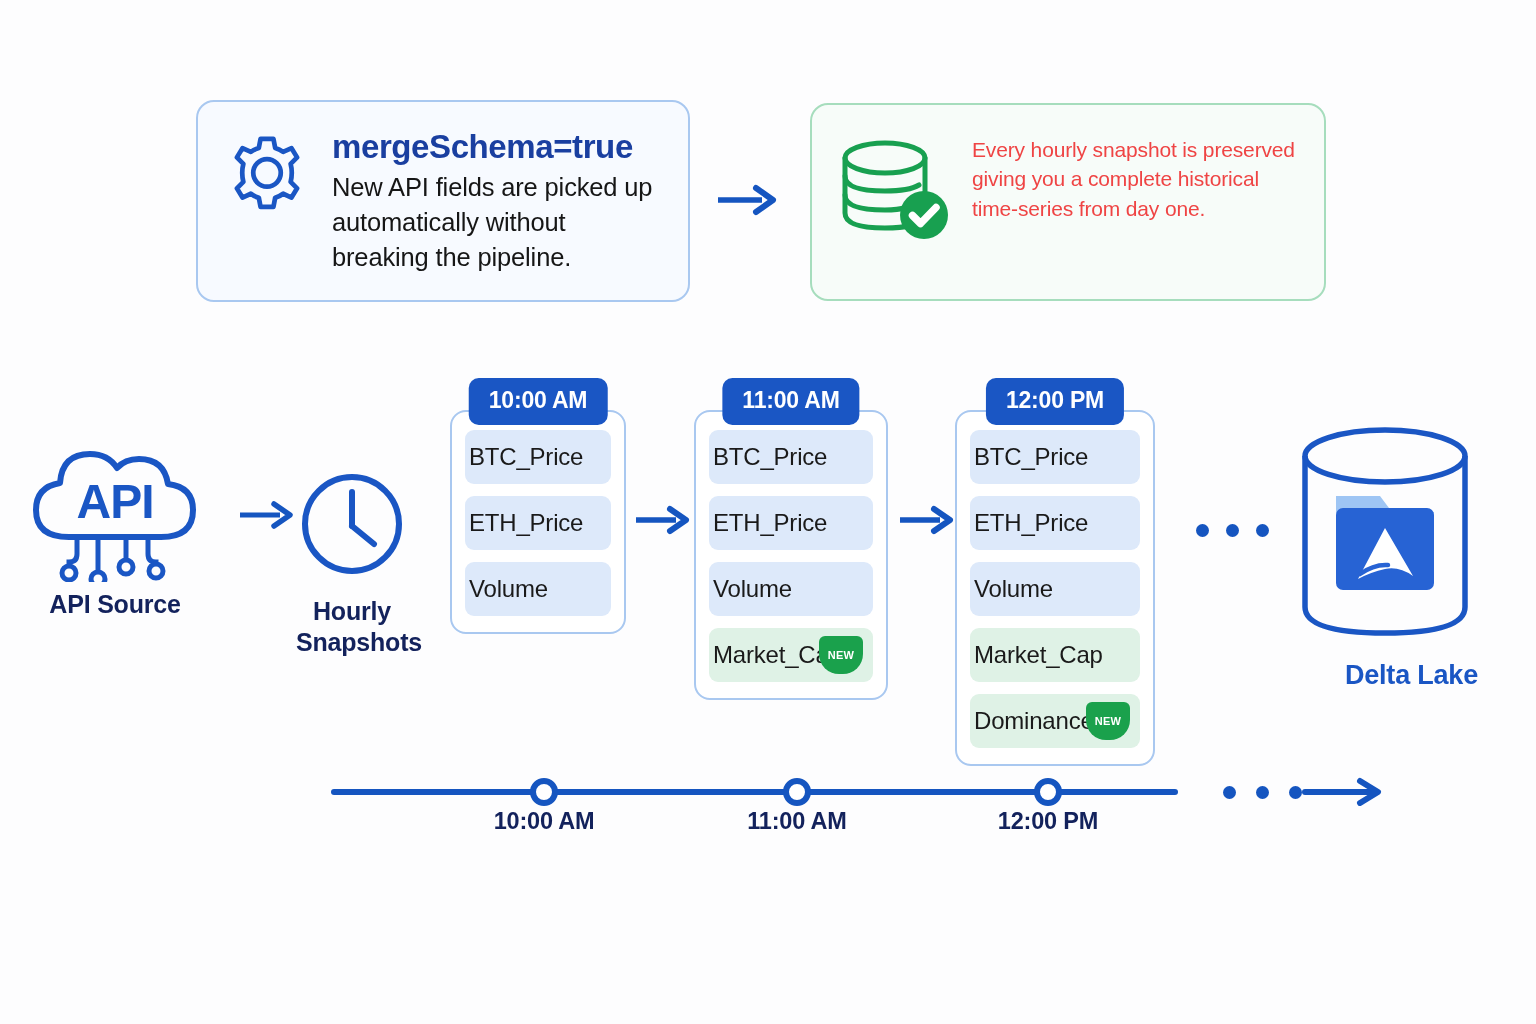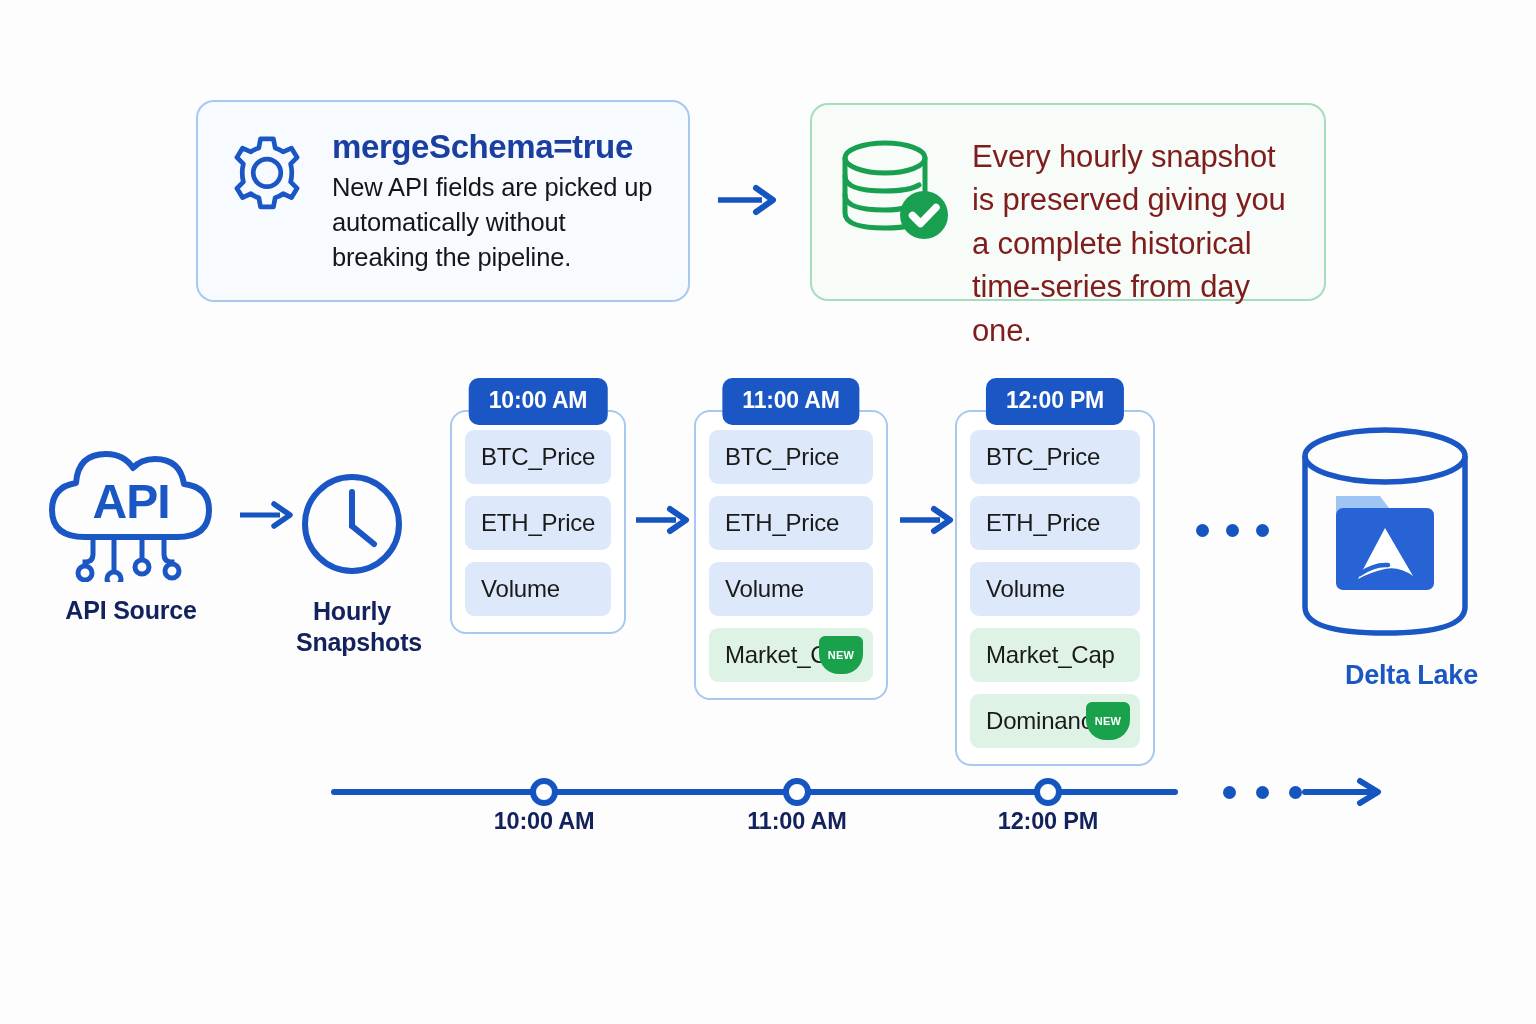--- a/index.html
+++ b/index.html
@@ -50,34 +50,34 @@
     line-height: 1.15;
     margin-bottom: 4px;
   }
   .callout-body {
     font-size: 25.5px;
     line-height: 1.37;
     color: #161616;
     letter-spacing: -0.15px;
   }
   .callout-body-green {
-    font-size: 31px;
+    font-size: 21px;
     line-height: 1.40;
-    color: #7f1d1d;
+    color: #ef4444;
     letter-spacing: -0.15px;
     padding-top: 4px;
   }
 
   
   .callout-arrow { position: absolute; left: 716px; top: 183px; }
 
   
-  .api-block { position: absolute; left: 36px; top: 432px; width: 190px; text-align: center; }
+  .api-block { position: absolute; left: 20px; top: 432px; width: 190px; text-align: center; }
   .api-caption {
-    margin-top: 10px;
+    margin-top: 4px;
     font-size: 25px;
     font-weight: 600;
     color: #13225c;
     letter-spacing: -0.2px;
   }
 
   .arrow-api-clock { position: absolute; left: 238px; top: 500px; }
 
   .clock-block { position: absolute; left: 296px; top: 470px; width: 112px; text-align: center; }
   .clock-caption {
@@ -119,21 +119,21 @@
     border-radius: 16px;
     padding: 18px 13px 16px;
     display: flex;
     flex-direction: column;
     gap: 12px;
   }
 
   .field {
     position: relative;
     border-radius: 9px;
-    padding: 13px 16px;
+    padding: 13px 4px;
     font-size: 24px;
     color: #1a1a1a;
     letter-spacing: -0.2px;
     display: flex;
     align-items: center;
     min-height: 52px;
     text-align: right;
   }
   .field.blue  { background: #dde9fa; }
   .field.green { background: #dff2e6; }

